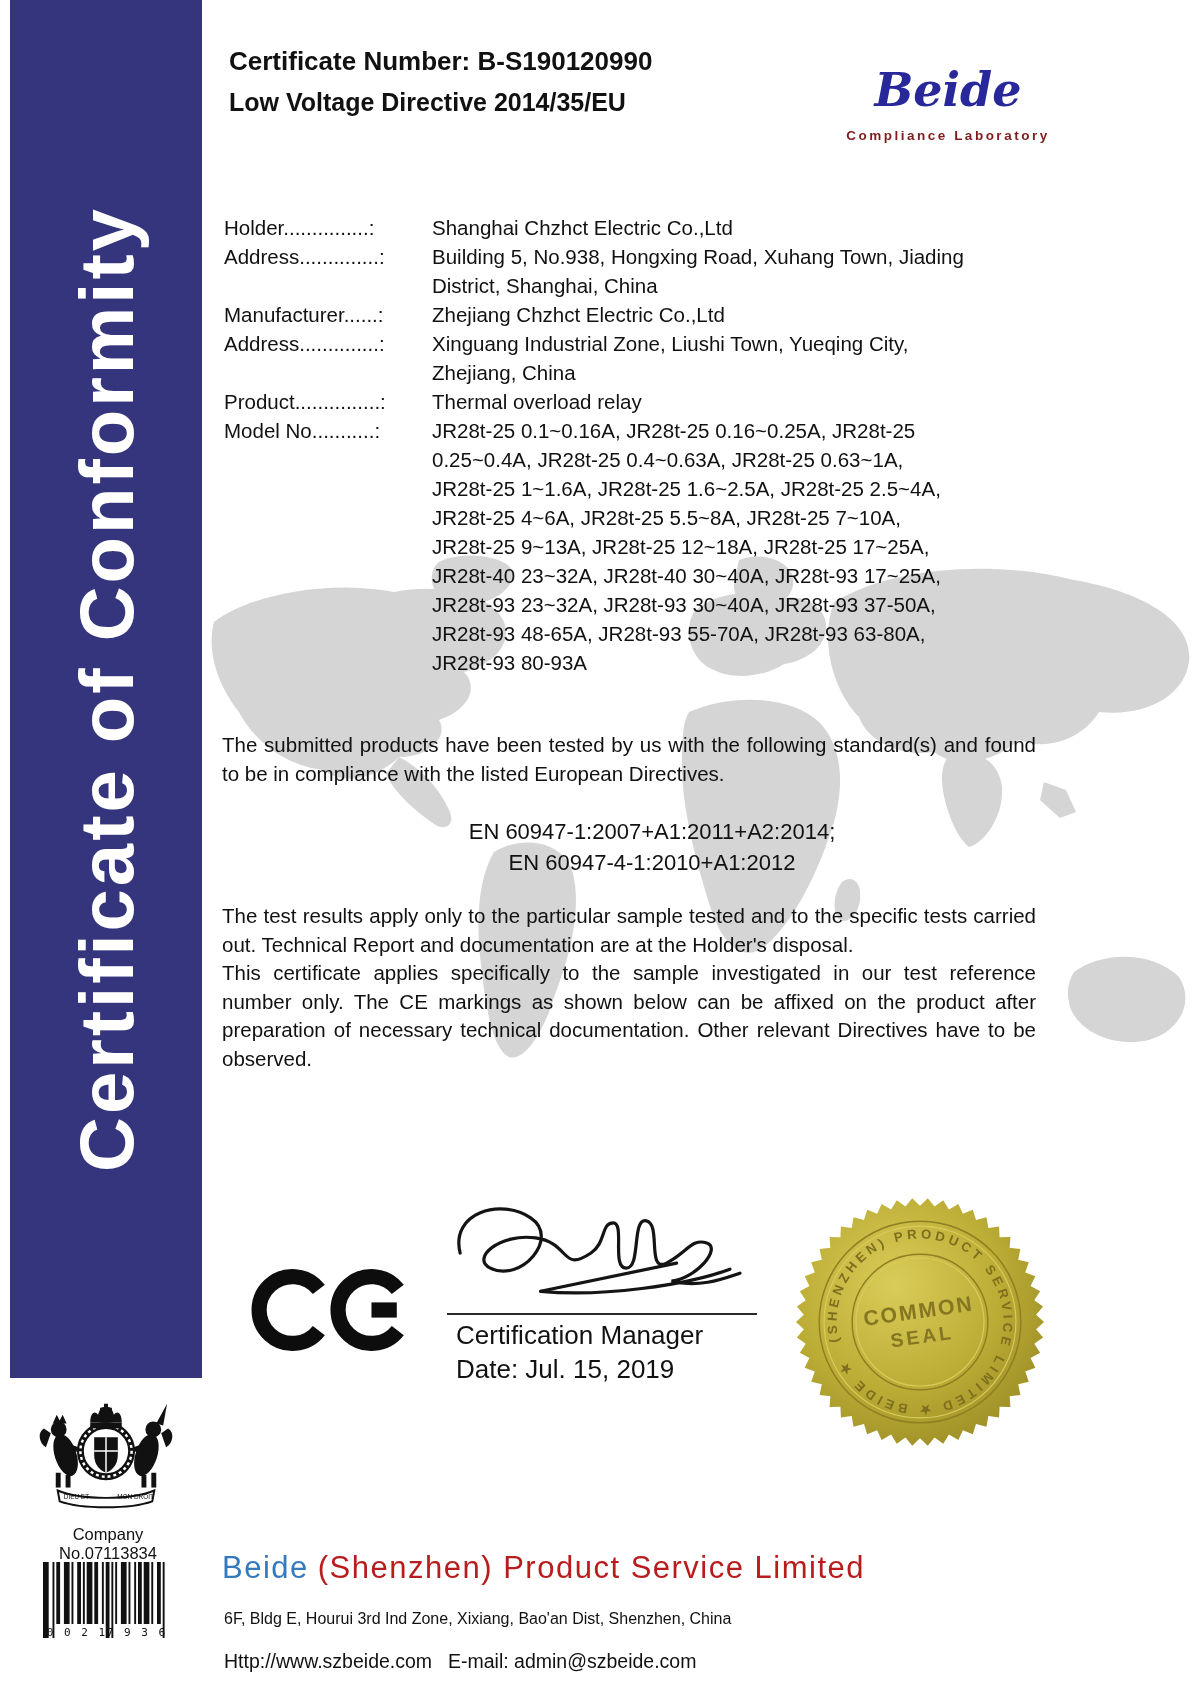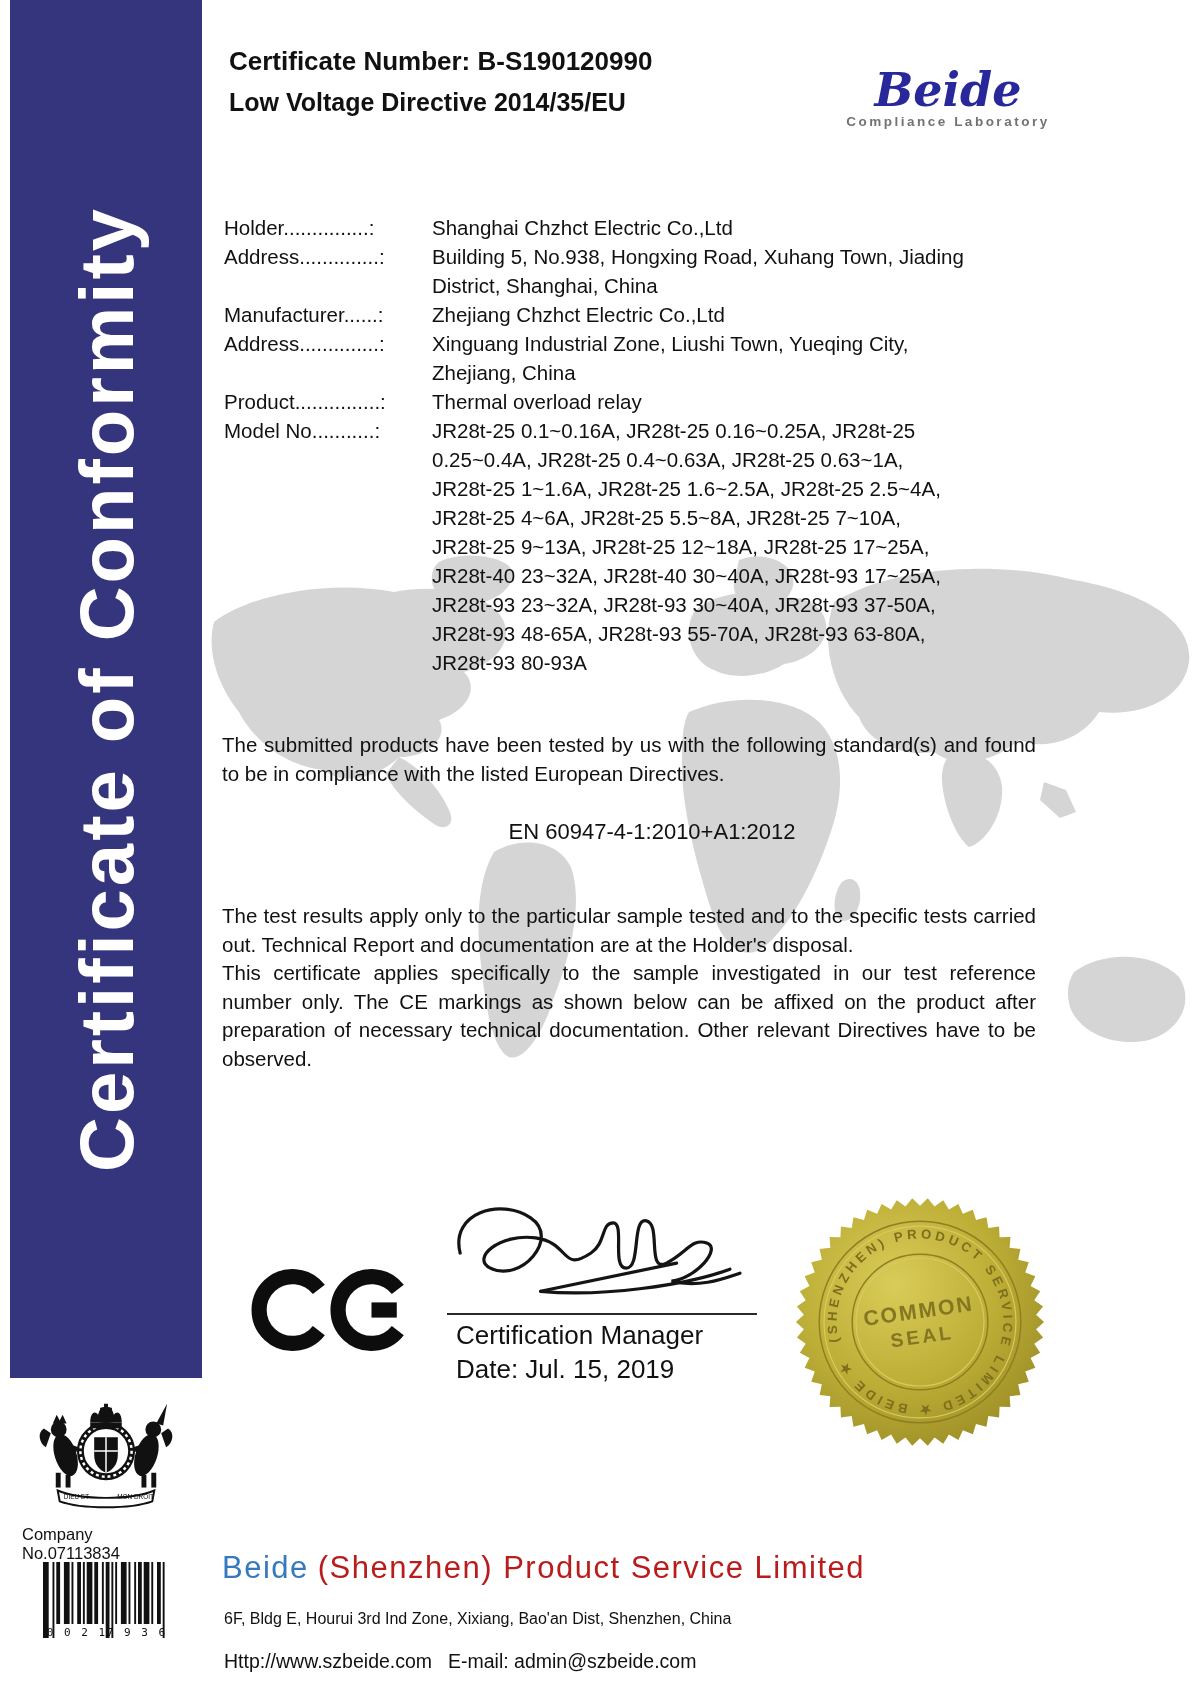--- a/index.html
+++ b/index.html
@@ -22,21 +22,21 @@
   .layer { position:absolute; z-index:1; }
 
   
   .cert-no   { left:229px; top:46px;  font-size:26px; font-weight:bold; }
   .directive { left:229px; top:88px;  font-size:25px; font-weight:bold; }
 
   
   .logo { left:838px; top:66px; width:220px; text-align:center; }
   .logo-word { font-family:"DejaVu Serif", serif; font-style:italic; font-weight:bold;
                font-size:46px; color:#28289B; line-height:1.05; }
-  .logo-sub  { margin-top:0; font-size:13.5px; letter-spacing:2.5px; color:#737373; font-weight:bold; white-space:nowrap; }
+  .logo-sub  { margin-top:14px; font-size:13.5px; letter-spacing:2.5px; color:#7f1d1d; font-weight:bold; white-space:nowrap; }
 
   
   .fields { left:224px; top:178px; width:812px; font-size:20.5px; line-height:29px;margin-top:35px; }
   .frow { display:flex; }
   .flabel { width:208px; flex:none; white-space:nowrap; }
   .fvalue { flex:1; }
   .fline  { white-space:nowrap; }
 
   
   .intro { left:222px; top:731px; width:814px; font-size:20.5px; line-height:28.5px; text-align:justify; }
@@ -56,21 +56,21 @@
   .sig-date { left:456px; top:1354px; font-size:26px; }
 
   
   .seal { left:794px; top:1196px; width:252px; height:252px; }
   .seal .ring-text { font-size:13.5px; font-weight:bold; letter-spacing:2px; fill:#7d6f1d; }
   .seal .center-a { font-size:22px; font-weight:bold; letter-spacing:2px; fill:#857722; text-anchor:middle; }
   .seal .center-b { font-size:20px; font-weight:bold; letter-spacing:3px; fill:#857722; text-anchor:middle; }
 
   
   .arms { left:30px; top:1390px; width:152px; height:133px; }
-  .company-no { left:22px; top:1525px; width:172px; text-align:left; font-size:16.5px; }
+  .company-no { left:22px; top:1525px; width:172px; text-align:center; font-size:16.5px; }
   .barcode { left:36px; top:1560px; width:146px; height:92px; }
   .barcode text { font-size:11px; fill:#111; font-family:"DejaVu Sans Mono", monospace; letter-spacing:2px; text-anchor:middle; }
 
   
   .footer-company { left:222px; top:1550px; font-size:31px; letter-spacing:1.5px; white-space:nowrap; }
   .footer-brand { color:#3579BE; }
   .footer-rest { color:#b91c1c; margin-left:9px; }
   .footer-address { left:224px; top:1610px; font-size:16px; }
   .footer-web  { left:224px; top:1650px; font-size:19.5px; }
   .footer-email { left:448px; top:1650px; font-size:19.5px; }
@@ -145,20 +145,21 @@
         <div class="fline">JR28t-40 23~32A, JR28t-40 30~40A, JR28t-93 17~25A,</div>
         <div class="fline">JR28t-93 23~32A, JR28t-93 30~40A, JR28t-93 37-50A,</div>
         <div class="fline">JR28t-93 48-65A, JR28t-93 55-70A, JR28t-93 63-80A,</div>
         <div class="fline">JR28t-93 80-93A</div>
       </div>
     </div>
   </div>
 
   <p class="layer intro">The submitted products have been tested by us with the following standard(s) and found to be in compliance with the listed European Directives.</p>
   <div class="layer standards">
+    <div>EN 60947-1:2007+A1:2011+A2:2014;</div>
     <div>EN 60947-4-1:2010+A1:2012</div>
   </div>
   <p class="layer disc2">This certificate applies specifically to the sample investigated in our test reference number only. The CE markings as shown below can be affixed on the product after preparation of necessary technical documentation. Other relevant Directives have to be observed.</p>
   <p class="layer disc1">The test results apply only to the particular sample tested and to the specific tests carried out. Technical Report and documentation are at the Holder's disposal.</p>
 
   <svg class="layer ce" viewBox="0 0 162 114" aria-hidden="true">
     <path d="M 68 36.7 A 33 33 0 1 0 68 77.3"></path>
     <path d="M 146 36.7 A 33 33 0 1 0 146 77.3"></path>
     <path d="M 120 57 H 145"></path>
   </svg>

